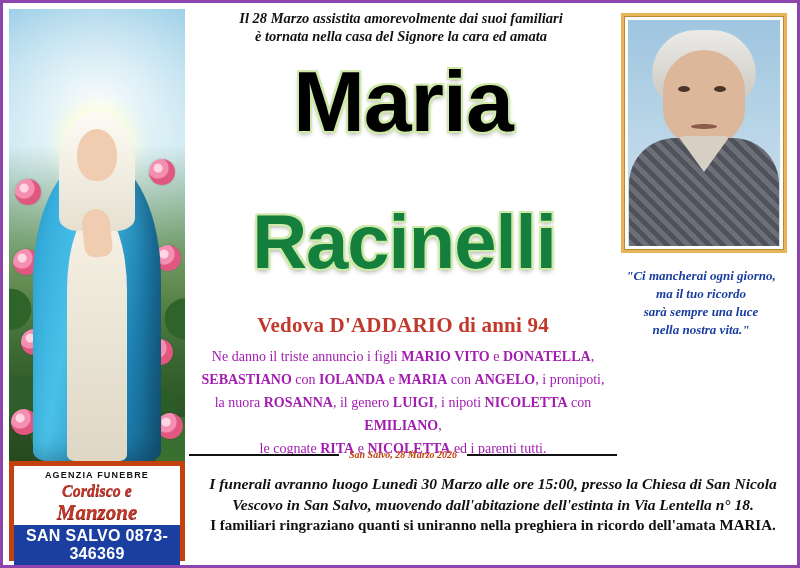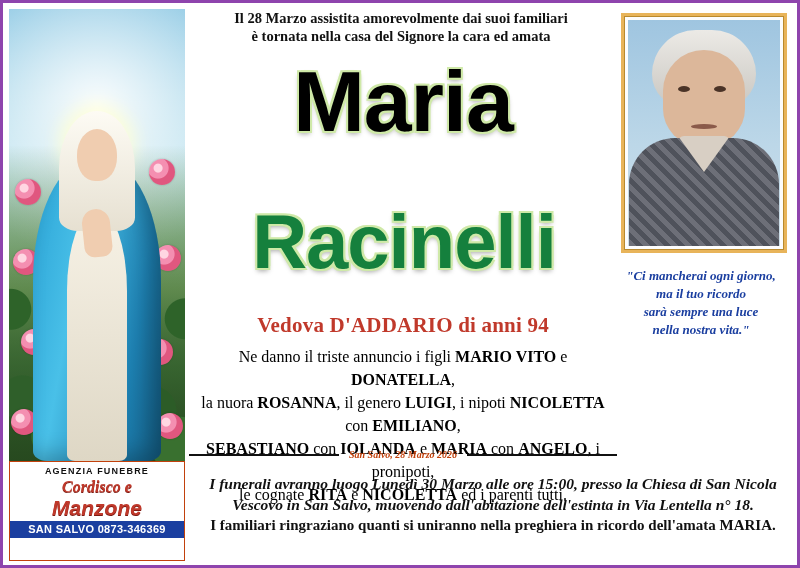--- a/index.html
+++ b/index.html
@@ -111,21 +111,21 @@
     box-shadow: 0 0 18px 8px rgba(255,255,210,0.8);
   }
   
   .agency {
     position: absolute;
     left: 6px;
     bottom: 4px;
     width: 176px;
     height: 100px;
     background: #ffffff;
-    border: 1px solid #c2410c;
+    border: 5px solid #c2410c;
     text-align: center;
     box-sizing: border-box;
     padding-top: 4px;
   }
   .agency .ag-small {
     font-family: "Liberation Sans", sans-serif;
     font-size: 9px;
     letter-spacing: 1.2px;
     color: #111;
     font-weight: bold;
@@ -134,45 +134,46 @@
     font-family: "Liberation Serif", serif;
     font-style: italic;
     font-weight: bold;
     font-size: 16px;
     line-height: 20px;
     color: #c0392b;
     text-shadow: 0 1px 0 #7e1a12;
     margin-top: 1px;
   }
   .agency .ag-name2 {
-    font-family: Liberation Sans, sans-serif;
+    font-family: Liberation Serif, serif;
     font-style: italic;
     font-weight: bold;
     font-size: 21px;
     line-height: 22px;
     color: #c0392b;
     text-shadow: 0 1px 0 #7e1a12;
   }
   .agency .ag-bar {
     margin-top: 2px;
     background: #1b3fa0;
     color: #ffffff;
     font-family: "Liberation Sans", sans-serif;
-    font-size: 11px;
+    font-size: 16px;
     font-weight: bold;
     padding: 2px 0 3px 0;
     letter-spacing: 0.3px;
   }
   
   .toptext {
     position: absolute;
     left: 190px;
     top: 6px;
     width: 416px;
     text-align: center;
+    font-style: italic;
     font-weight: bold;
     font-size: 14.5px;
     line-height: 18px;
     color: #111111;
   }
   
   .firstname {
     position: absolute;
     left: 190px;
     top: 52px;
@@ -309,23 +310,23 @@
     color: #1b3fa0;
   }
   
   .family {
     position: absolute;
     left: 186px;
     top: 342px;
     width: 428px;
     text-align: center;
     font-family: "Liberation Serif", serif;
-    font-size: 16px;
+    font-size: 14px;
     line-height: 23px;
-    color: #000000;
+    color: #a21caf;
   }
   .family b { font-weight: bold; }
   .sep-wrap {
     position: absolute;
     left: 186px;
     top: 446px;
     width: 428px;
     display: flex;
     align-items: center;
     justify-content: center;
@@ -423,24 +424,24 @@
     <div>ma il tuo ricordo</div>
     <div>sarà sempre una luce</div>
     <div>nella nostra vita."</div>
   </div>
 
   <div class="family">
     <div>
       <span>Ne danno il triste annuncio i figli </span><b>MARIO  VITO</b><span> e </span><b>DONATELLA</b><span>,</span>
     </div>
     <div>
+      <b>SEBASTIANO</b><span> con </span><b>IOLANDA</b><span> e </span><b>MARIA</b><span> con </span><b>ANGELO</b><span>, i pronipoti,</span>
+    </div>
+    <div>
       <span>la nuora </span><b>ROSANNA</b><span>, il genero </span><b>LUIGI</b><span>, i nipoti </span><b>NICOLETTA</b><span> con </span><b>EMILIANO</b><span>,</span>
-    </div>
-    <div>
-      <b>SEBASTIANO</b><span> con </span><b>IOLANDA</b><span> e </span><b>MARIA</b><span> con </span><b>ANGELO</b><span>, i pronipoti,</span>
     </div>
     <div>
       <span>le cognate </span><b>RITA</b><span> e </span><b>NICOLETTA</b><span> ed i parenti tutti.</span>
     </div>
   </div>
 
   <div class="sep-wrap">
     <div class="sep-line"></div>
     <div class="place-date">San Salvo, 28 Marzo 2026</div>
     <div class="sep-line"></div>

